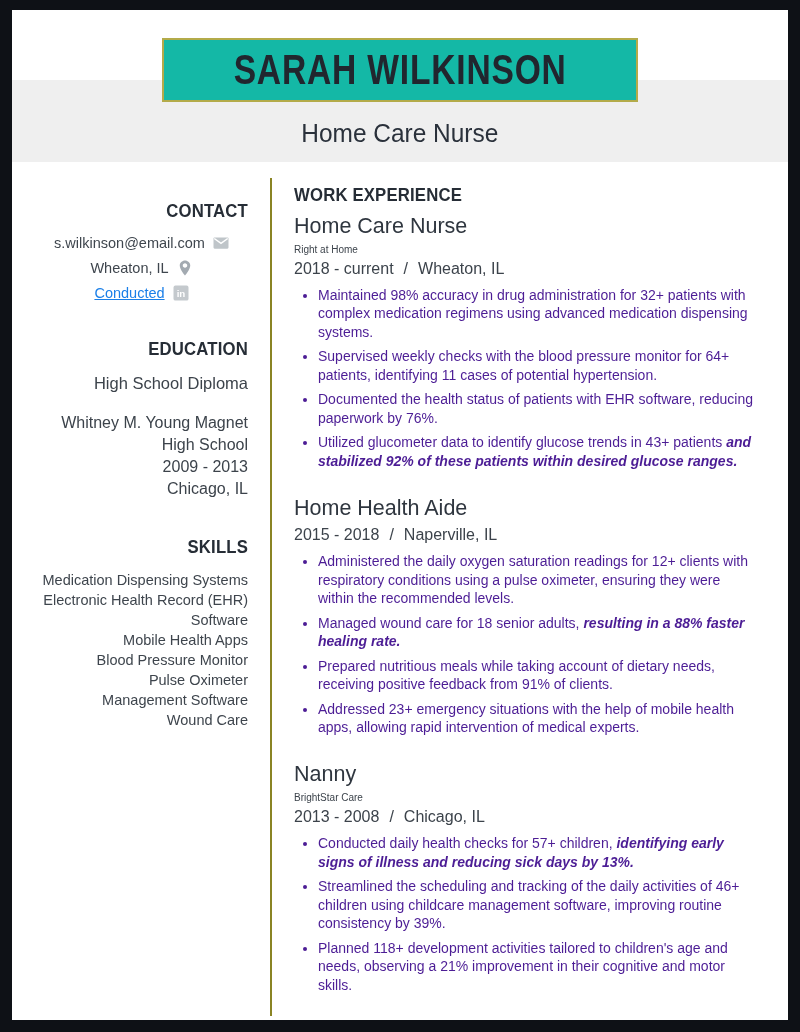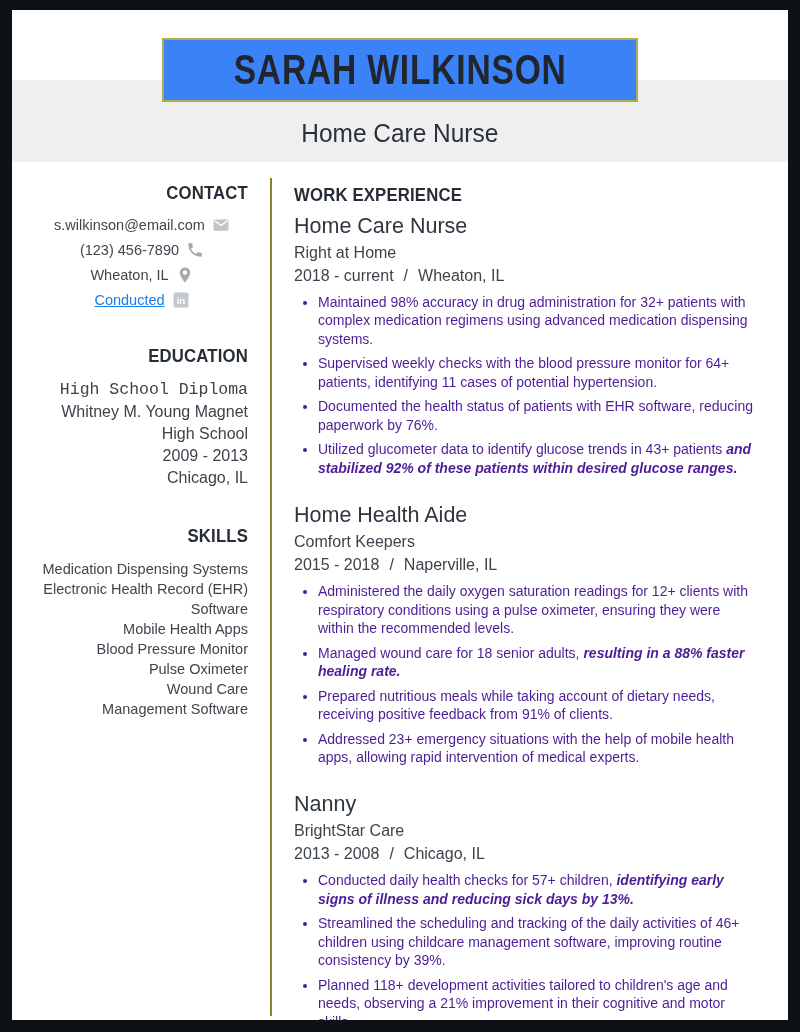--- a/index.html
+++ b/index.html
@@ -12,44 +12,44 @@
     --link:#1a7fe8;
     --icon:#a9b0b6;
   }
   *{margin:0;padding:0;box-sizing:border-box;}
   body{width:800px;height:1032px;background:#fff;font-family:"Liberation Sans",sans-serif;color:var(--text);}
   .page{width:800px;height:1032px;border:12px solid var(--frame);border-top-width:10px;background:#fff;display:flex;flex-direction:column;overflow:hidden;}
   
   .header{position:relative;flex:0 0 auto;}
   .white-strip{height:70px;background:#fff;}
   .band{height:82px;background:var(--band);display:flex;align-items:center;justify-content:center;padding-top:24px;}
-  .name-box{position:absolute;top:28px;left:50%;transform:translateX(-50%);width:476px;height:64px;background:#3b82f6;border:2px solid var(--box-border);display:flex;align-items:center;justify-content:center;}
+  .name-box{position:absolute;top:28px;left:50%;transform:translateX(-50%);width:476px;height:64px;background:#14b8a6;border:2px solid var(--box-border);display:flex;align-items:center;justify-content:center;}
   .name{font-size:42px;font-weight:bold;color:#21262e;letter-spacing:1px;white-space:nowrap;transform:scaleX(.8);}
   .subtitle{font-size:26px;color:#2a313b;transform:scaleX(.94);white-space:nowrap;}
   
   .content{flex:1 1 auto;display:flex;padding:0 30px 0 24px;min-height:0;}
-  .sidebar{width:212px;flex:0 0 212px;text-align:right;padding-top:20px;}
+  .sidebar{width:212px;flex:0 0 212px;text-align:right;padding-top:38px;}
   .divider{width:2px;flex:0 0 2px;background:var(--accent);margin:16px 22px 4px 22px;}
   .main{flex:1 1 auto;padding-top:22px;min-width:0;}
   
   .sec-heading{font-size:19px;font-weight:bold;color:var(--heading);letter-spacing:.2px;white-space:nowrap;}
   .sidebar .sec-heading{transform:scaleX(.88);transform-origin:right center;margin-bottom:12px;}
   .main .sec-heading{transform:scaleX(.88);transform-origin:left center;margin-bottom:8px;}
   
   .side-section{margin-bottom:36px;}
   .contact-row{display:flex;justify-content:center;align-items:center;margin-bottom:7px;font-size:14.5px;line-height:17px;}
   .contact-row .icon{width:18px;height:18px;margin-left:7px;flex:0 0 18px;display:inline-flex;text-decoration:underline;}
   .contact-row a{color:var(--link);text-decoration:underline;}
   .edu-line{font-size:16px;line-height:22px;color:#3c434b;}
-  .edu-degree{font-size:16.5px;margin-bottom:0;font-family:Liberation Mono, monospace;}
+  .edu-degree{font-size:16.5px;margin-bottom:18px;}
   .skill-item{font-size:14.5px;line-height:20px;color:#3e454d;}
   
   .job{margin-bottom:26px;}
   .job-title{font-size:21.5px;font-weight:normal;color:#2f363f;margin-bottom:5px;}
-  .job-company{font-size:16px;color:#3c434b;margin-bottom:5px;}
+  .job-company{font-size:10px;color:#3c434b;margin-bottom:5px;}
   .job-dates{font-size:16px;color:#3c434b;margin-bottom:8px;}
   .job-dates .sep{margin:0 10px;}
   .job ul{list-style:disc;padding-left:24px;}
   .job li{font-size:14px;line-height:1.32;margin-bottom:6px;color:#4c1d95;}
   .job li strong em{font-weight:bold;font-style:italic;}
 </style>
 </head>
 <body>
 
 <div class="page">
@@ -67,28 +67,20 @@
     <div class="sidebar">
       <div class="side-section">
         <div class="sec-heading">CONTACT</div>
         <div id="contact-list">
             <div class="contact-row">
               <span>s.wilkinson@email.com</span>
               <span class="icon">
                 <svg viewBox="0 0 24 24" width="18" height="18">
                   <rect x="2" y="4.5" width="20" height="15" rx="1.5" fill="#bfc5c9"></rect>
                   <path d="M3 6l9 6.5L21 6" fill="none" stroke="#fff" stroke-width="2"></path>
-                </svg>
-              </span>
-            </div>
-            <div class="contact-row">
-              <span>(123) 456-7890</span>
-              <span class="icon">
-                <svg viewBox="0 0 24 24" width="18" height="18">
-                  <path fill="#a3aab1" d="M6.62 10.79c1.44 2.83 3.76 5.14 6.59 6.59l2.2-2.2c.27-.27.67-.36 1.02-.24 1.12.37 2.33.57 3.57.57.55 0 1 .45 1 1V20c0 .55-.45 1-1 1-9.39 0-17-7.61-17-17 0-.55.45-1 1-1h3.5c.55 0 1 .45 1 1 0 1.25.2 2.45.57 3.57.11.35.03.74-.25 1.02l-2.2 2.2z"></path>
                 </svg>
               </span>
             </div>
             <div class="contact-row">
               <span>Wheaton, IL</span>
               <span class="icon">
                 <svg viewBox="0 0 24 24" width="18" height="18">
                   <path fill="#a3aab1" d="M12 2C8.13 2 5 5.13 5 8.5c0 5.25 7 13.5 7 13.5s7-8.25 7-13.5C19 5.13 15.87 2 12 2zm0 9.5c-1.66 0-3-1.34-3-3s1.34-3 3-3 3 1.34 3 3-1.34 3-3 3z"></path>
                 </svg>
               </span>
@@ -114,22 +106,22 @@
       </div>
 
       <div class="side-section">
         <div class="sec-heading">SKILLS</div>
         <div id="skills-list">
             <div class="skill-item">Medication Dispensing Systems</div>
             <div class="skill-item">Electronic Health Record (EHR) Software</div>
             <div class="skill-item">Mobile Health Apps</div>
             <div class="skill-item">Blood Pressure Monitor</div>
             <div class="skill-item">Pulse Oximeter</div>
+            <div class="skill-item">Management Software</div>
             <div class="skill-item">Wound Care</div>
-            <div class="skill-item">Management Software</div>
           </div>
       </div>
     </div>
 
     <div class="divider"></div>
 
     <div class="main">
       <div class="sec-heading">WORK EXPERIENCE</div>
       <div id="jobs">
           <article class="job">
@@ -138,21 +130,20 @@
             <div class="job-dates"><span>2018 - current</span><span class="sep">/</span><span>Wheaton, IL</span></div>
             <ul>
               <li>Maintained 98% accuracy in drug administration for 32+ patients with complex medication regimens using advanced medication dispensing systems.</li>
               <li>Supervised weekly checks with the blood pressure monitor for 64+ patients, identifying 11 cases of potential hypertension.</li>
               <li>Documented the health status of patients with EHR software, reducing paperwork by 76%.</li>
               <li>Utilized glucometer data to identify glucose trends in 43+ patients <strong><em>and stabilized 92% of these patients within desired glucose ranges.</em></strong></li>
             </ul>
           </article>
           <article class="job">
             <div class="job-title">Home Health Aide</div>
-            <div class="job-company">Comfort Keepers</div>
             <div class="job-dates"><span>2015 - 2018</span><span class="sep">/</span><span>Naperville, IL</span></div>
             <ul>
               <li>Administered the daily oxygen saturation readings for 12+ clients with respiratory conditions using a pulse oximeter, ensuring they were within the recommended levels.</li>
               <li>Managed wound care for 18 senior adults, <strong><em>resulting in a 88% faster healing rate.</em></strong></li>
               <li>Prepared nutritious meals while taking account of dietary needs, receiving positive feedback from 91% of clients.</li>
               <li>Addressed 23+ emergency situations with the help of mobile health apps, allowing rapid intervention of medical experts.</li>
             </ul>
           </article>
           <article class="job">
             <div class="job-title">Nanny</div>

